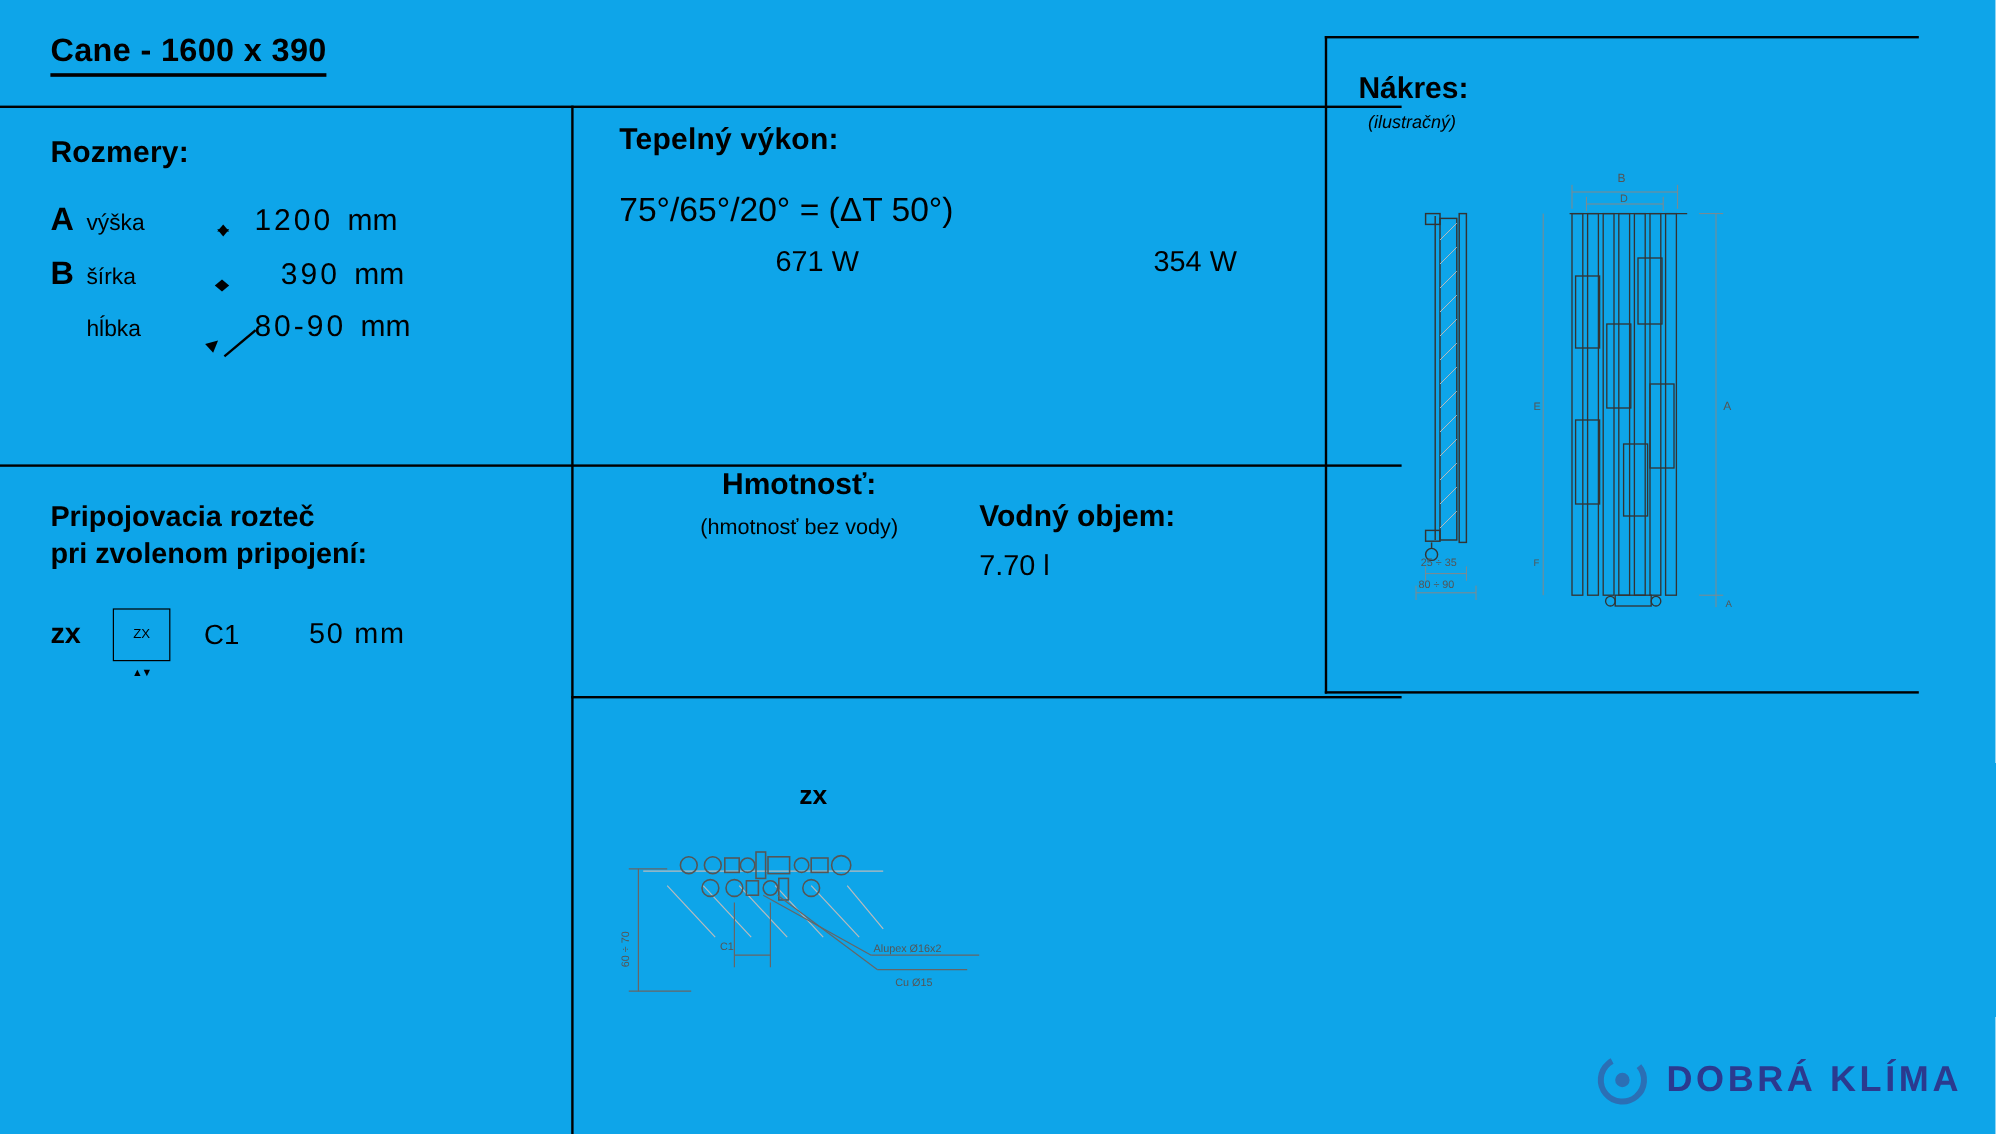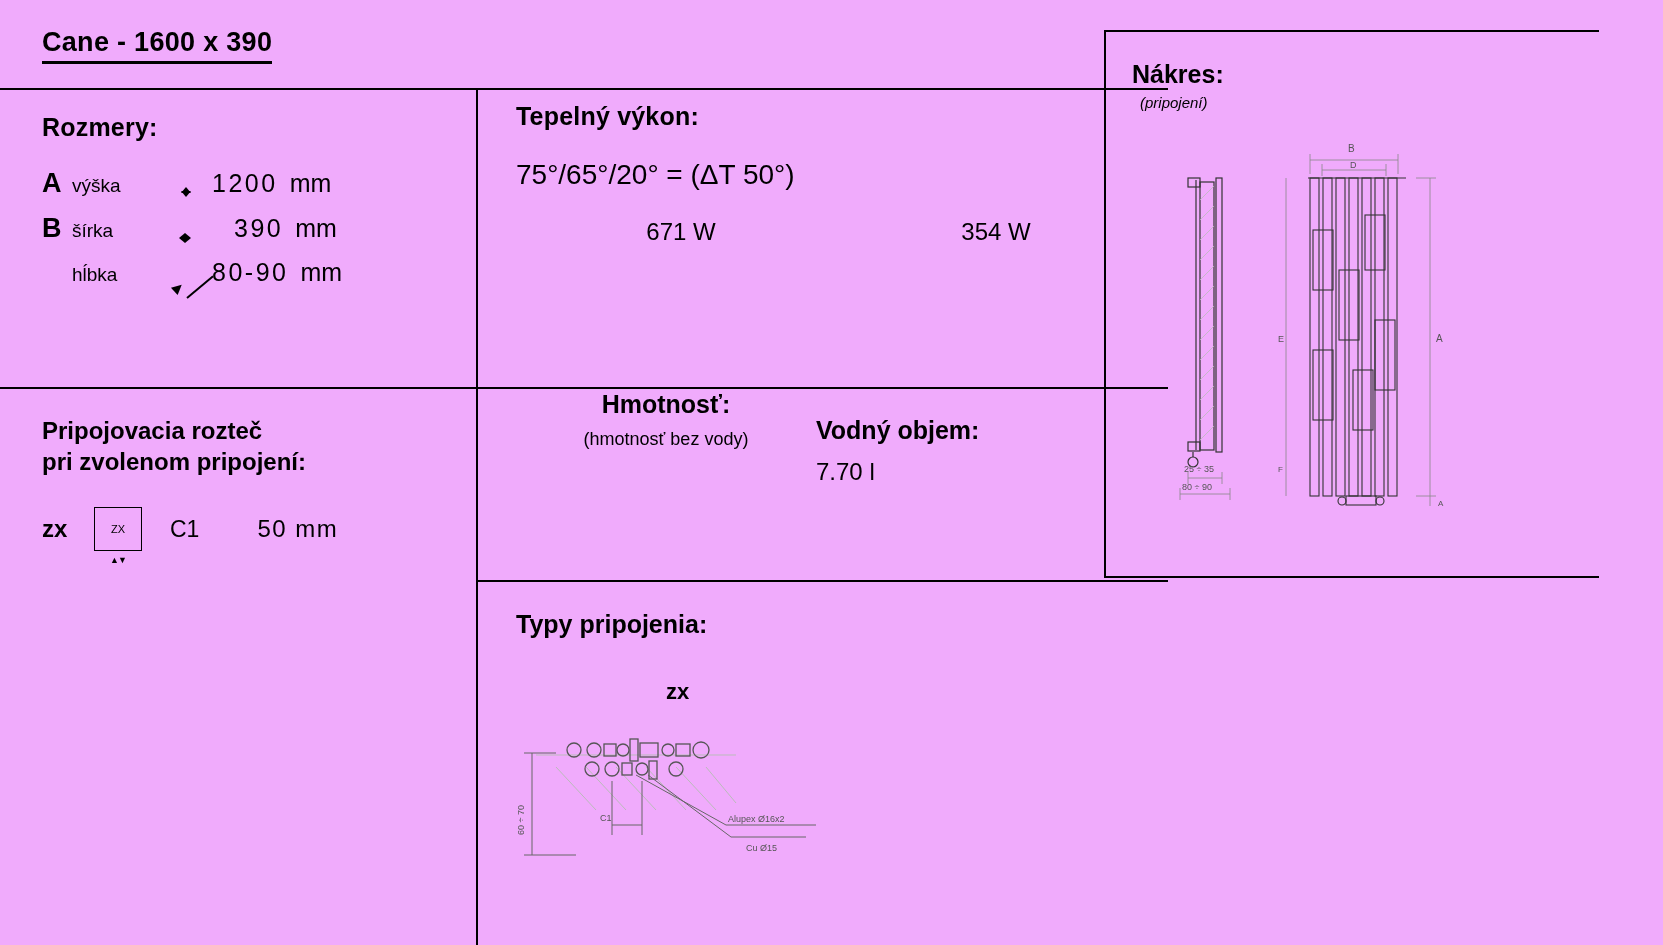--- a/index.html
+++ b/index.html
@@ -9,21 +9,21 @@
   }
   body {
     font-family: "Liberation Sans", sans-serif;
     color: #000000;
   }
   #sheet {
     position: relative;
     width: 1663px;
     height: 945px;
     overflow: hidden;
-    background: #f0abfc;
+    background: #0ea5e9;
   }
 
   
   .title {
     position: absolute;
     left: 42px;
     top: 28px;
     font-size: 27px;
     font-weight: bold;
     letter-spacing: .3px;
@@ -95,21 +95,21 @@
   }
   .arw-d .head {
     position: absolute; right: 2px; top: 2px; width: 0; height: 0;
     border-left: 5px solid transparent; border-right: 5px solid transparent;
     border-bottom: 10px solid #000; transform: rotate(48deg);
   }
 
   
   .power-heads { display: flex; margin-top: 28px; }
   .power-heads div { font-size: 28px; }
-  .power-vals { display: flex; margin-top: 27px; }
+  .power-vals { display: flex; margin-top: 14px; }
   .power-vals div { font-size: 24px; text-align: center; }
 
   
   .mv-wrap { display: flex; }
   .mv-col { text-align: center; }
   .mv-title { font-size: 25px; font-weight: bold; }
   .mv-val { font-size: 24px; margin-top: 13px; }
   .mv-sub { font-size: 18px; margin-top: 10px; }
 
   
@@ -233,21 +233,20 @@
       <div class="conn-zx">zx</div>
       <div class="zx-box">
         <span>ZX</span>
       </div>
       <div class="conn-c1">C1</div>
       <div class="conn-mm">50 mm</div>
     </div>
   </div>
 
   <div class="block" style="left:516px; top:610px; width:640px;">
-    <div class="types-title">Typy pripojenia:</div>
     <div class="types-zx" style="margin-top:40px; margin-left:150px;">zx</div>
 
     
     <svg width="620" height="160" style="margin-top:20px; margin-left:0;">
 
       <g stroke="#bbbbbb" stroke-width="1">
         <line x1="20" y1="30" x2="220" y2="30"></line>
         <line x1="40" y1="42" x2="80" y2="85"></line>
         <line x1="70" y1="42" x2="110" y2="85"></line>
         <line x1="100" y1="42" x2="140" y2="85"></line>
@@ -294,21 +293,21 @@
       </g>
       <text class="tiny" x="8" y="110" transform="rotate(-90 8 110)" font-size="13">60 ÷ 70</text>
       <text class="tiny" x="84" y="96" font-size="13">C1</text>
       <text class="tiny" x="212" y="97" font-size="13">Alupex Ø16x2</text>
       <text class="tiny" x="230" y="126" font-size="13">Cu Ø15</text>
     </svg>
   </div>
 
   <div class="drawpanel">
     <div class="draw-title">Nákres:</div>
-    <div class="draw-sub">(pripojení)</div>
+    <div class="draw-sub">(ilustračný)</div>
 
     <svg width="480" height="440" style="position:absolute; left:4px; top:88px;">
 
       <g stroke="#333" fill="none" stroke-width="1.2">
 
         <line x1="86" y1="60" x2="86" y2="330"></line>
 
         <rect x="90" y="62" width="14" height="268"></rect>
 
         <g stroke="#bbb" stroke-width="0.8">
@@ -386,14 +385,21 @@
       </g>
       <text x="238" y="32" font-size="10" fill="#555">B</text>
       <text x="240" y="48" font-size="9" fill="#555">D</text>
       <text x="326" y="222" font-size="10" fill="#555">A</text>
       <text x="168" y="222" font-size="9" fill="#555">E</text>
       <text x="168" y="352" font-size="8" fill="#555">F</text>
       <text x="328" y="386" font-size="8" fill="#555">A</text>
     </svg>
   </div>
 
+  <div class="logo">
+    <svg width="46" height="46" viewBox="0 0 46 46">
+      <circle cx="23" cy="23" r="18" fill="none" stroke="#2b6fb5" stroke-width="5" stroke-dasharray="88 25" transform="rotate(-40 23 23)"></circle>
+      <circle cx="23" cy="23" r="6" fill="#2b6fb5"></circle>
+    </svg>
+    <div class="logo-text">DOBRÁ KLÍMA</div>
+  </div>
 
 </div>
 
 </body></html>

